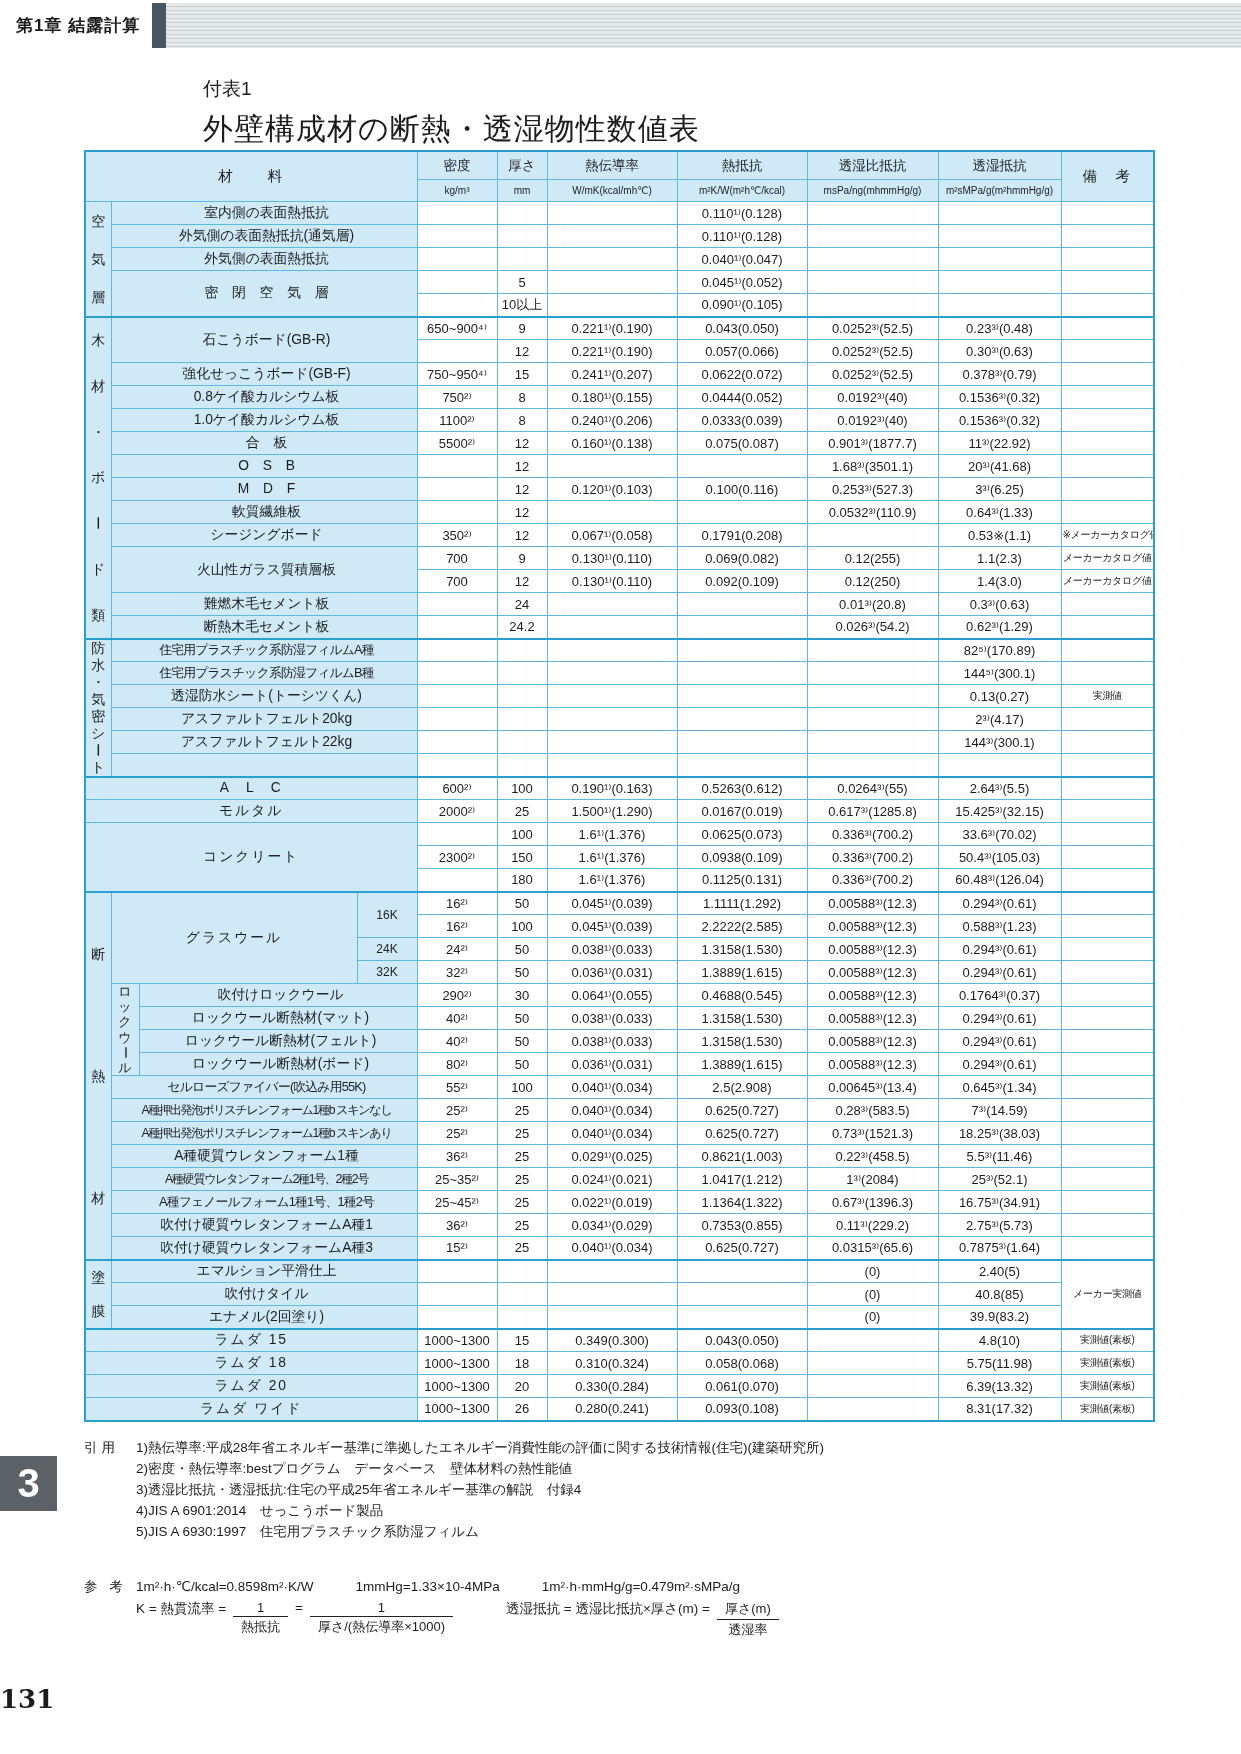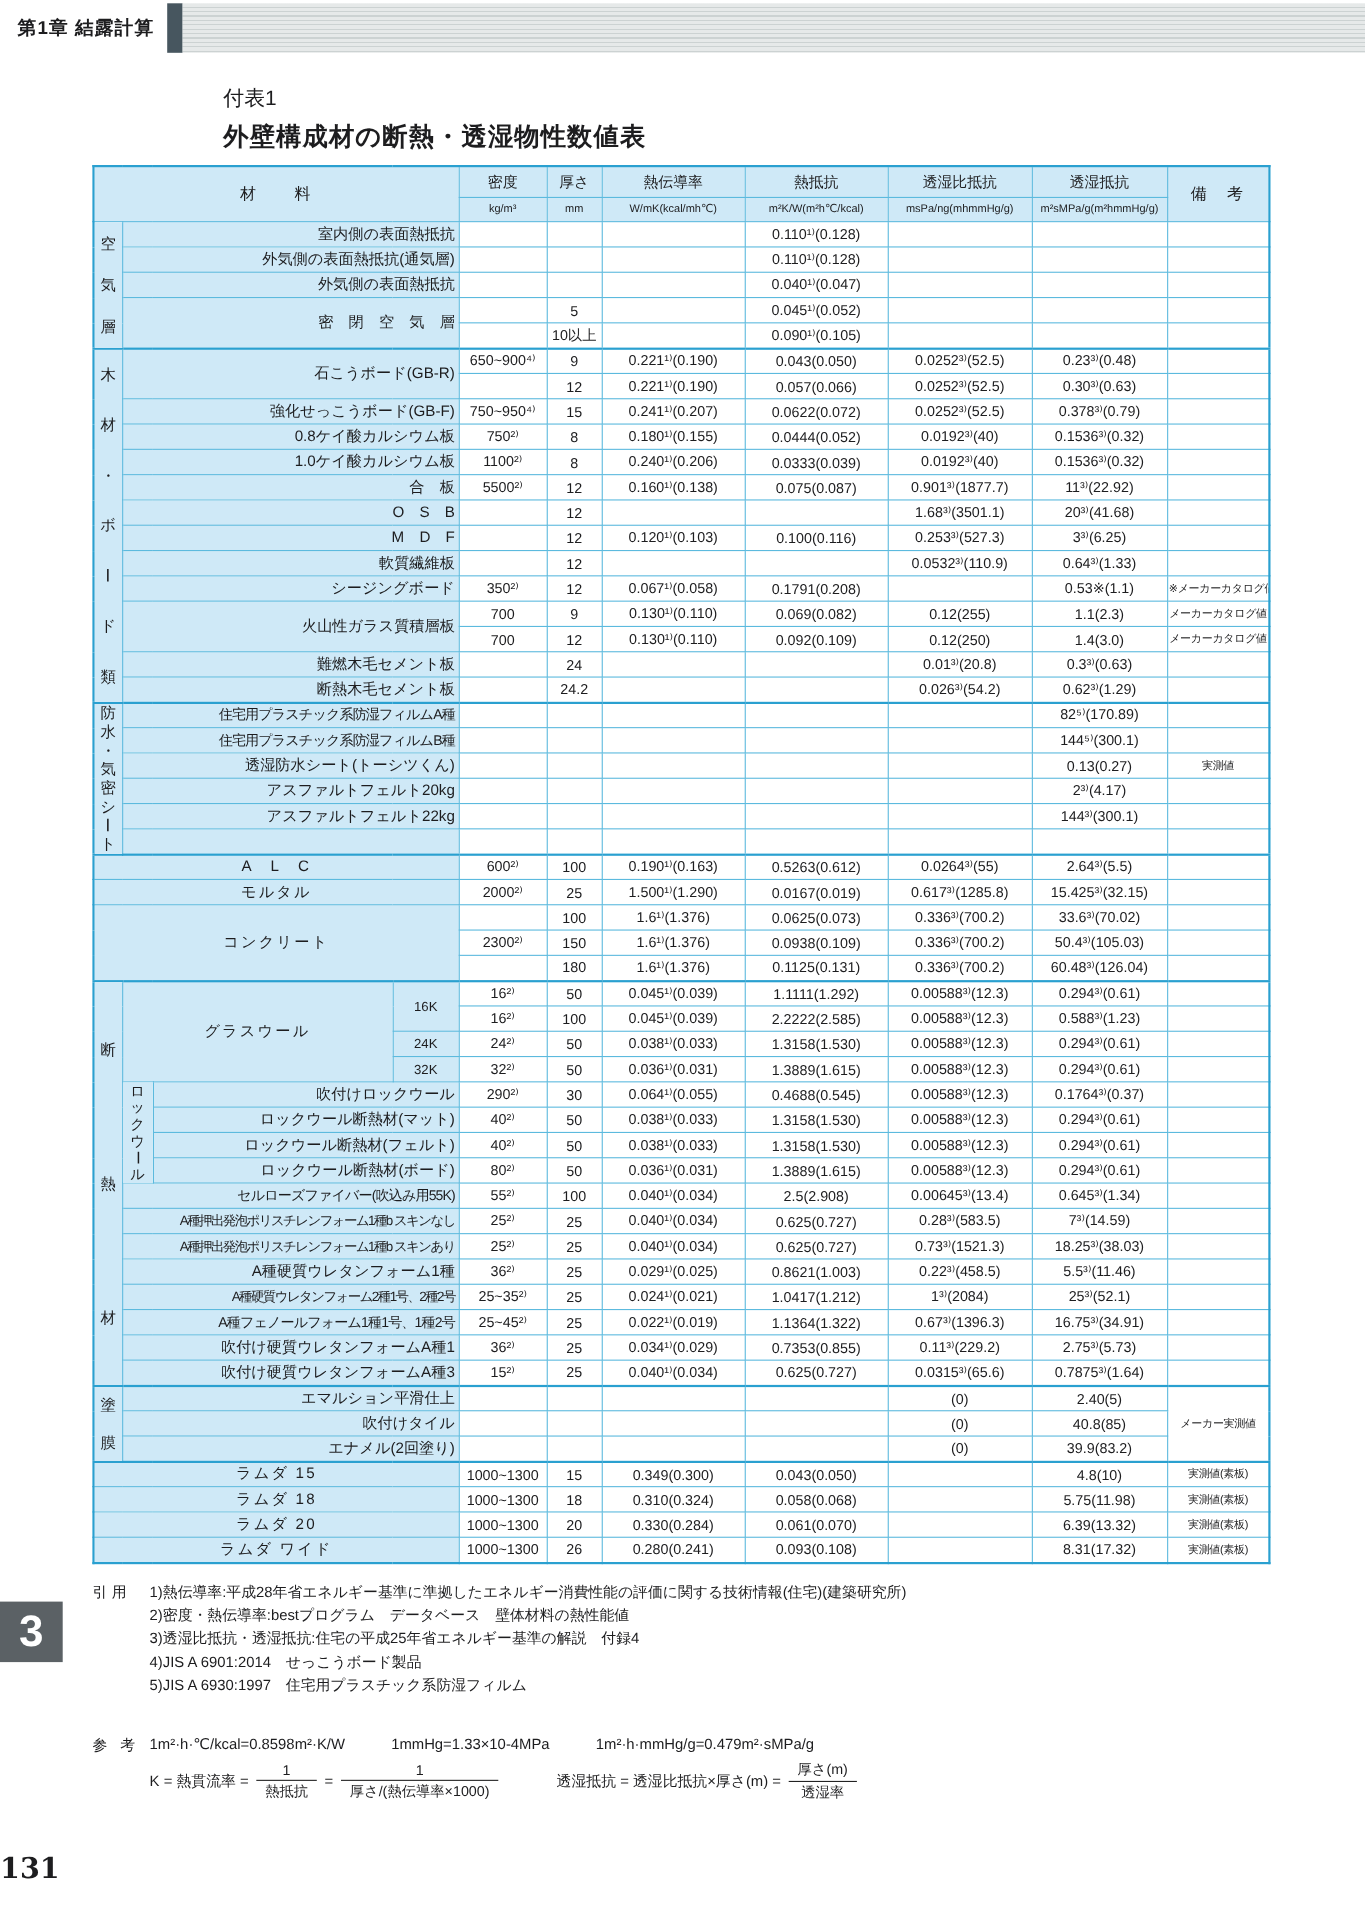--- a/index.html
+++ b/index.html
@@ -14,53 +14,53 @@
     font-family:"Liberation Sans","DejaVu Sans",sans-serif;color:var(--ink);
   }
   
   .chap{position:absolute;left:16px;top:14px;font-size:17px;font-weight:bold;letter-spacing:1px}
   .chapbox{position:absolute;left:152px;top:3px;width:14px;height:45px;background:#47565f}
   .stripes{position:absolute;left:166px;top:3px;right:0;height:45px;
     background:repeating-linear-gradient(#e6e9e9 0px,#e6e9e9 3px,#ccd2d2 3px,#ccd2d2 4px)}
   
   .titleblock{position:absolute;left:203px;top:76px}
   .pre-title{font-size:19px}
-  .main-title{font-size:23px;font-weight:bold;margin-top:7px;letter-spacing:1px}
+  .main-title{font-size:30px;font-weight:normal;margin-top:7px;letter-spacing:1px}
   
   table.props{position:absolute;left:84px;top:150px;border-collapse:collapse;table-layout:fixed;width:1069px;
     border:2px solid var(--bd-strong)}
   table.props th,table.props td{border:1px solid var(--bd);overflow:hidden;white-space:nowrap}
   thead th{background:var(--cellbg);font-weight:normal;text-align:center;vertical-align:middle}
   th.mat,th.rem{font-size:14.5px;letter-spacing:2px}
   .hl{font-size:13.5px;height:25px}
   .hu{font-size:10px;height:19px}
   tbody tr{height:23px}
   tbody td{font-size:13.2px;text-align:center;vertical-align:middle;padding:0 3px}
   td.g,td.gv,td.n,td.nc,td.sub{background:var(--cellbg)}
-  td.n{text-align:right;padding-left:8px;font-size:13.8px}
+  td.n{text-align:center;padding-left:8px;font-size:13.8px}
   td.nc{font-size:13.8px;letter-spacing:2px}
   td.sub{font-size:12px}
   td.n.c1{font-size:12.8px;letter-spacing:-0.8px}
   td.n.c2{font-size:12.2px;letter-spacing:-1.4px}
   td.d{font-size:13px}
   td.r{font-size:10px;letter-spacing:-0.3px;padding:0 1px}
   td.g,td.gv{position:relative;font-size:14px}
   td.gv{font-size:13px}
   .vt{position:absolute;inset:0;display:flex;flex-direction:column;align-items:center;justify-content:space-around;line-height:1}
   .vt span.rot{transform:rotate(90deg)}
   tr.gsep td,tr.gsep th{border-top:2px solid var(--bd-strong)}
   
   .notes{position:absolute;left:84px;top:1438px;font-size:13.5px;line-height:1.55;display:flex}
   .notes .lbl,.refs .lbl{width:52px;flex:0 0 52px;letter-spacing:4px}
   .note-line.ind1{margin-left:122px}
   
   .refs{position:absolute;left:84px;top:1578px;font-size:13.5px;display:flex}
   .ref-line{margin-bottom:6px}
   .ref-line .eq{margin-right:42px}
-  .formula{margin-top:4px;display:flex;align-items:center}
+  .formula{margin-top:4px;display:flex;}
   .frac{display:inline-block;text-align:center;vertical-align:middle;margin:0 7px;font-size:13px}
   .frac .num{display:block;border-bottom:1.4px solid #222;padding:0 8px 1px}
   .frac .den{display:block;padding:1px 8px 0}
   .fgap{width:46px;display:inline-block}
   
   .sidetab{position:absolute;left:0;top:1456px;width:57px;height:55px;background:#5b6165;color:#fff;
     display:flex;align-items:center;justify-content:center;font-size:40px;font-weight:bold}
   .pagenum{position:absolute;left:0;right:0;top:1684px;text-align:left;
     font-family:"DejaVu Serif","Liberation Serif",serif;font-size:26px;font-weight:bold}
 </style>

